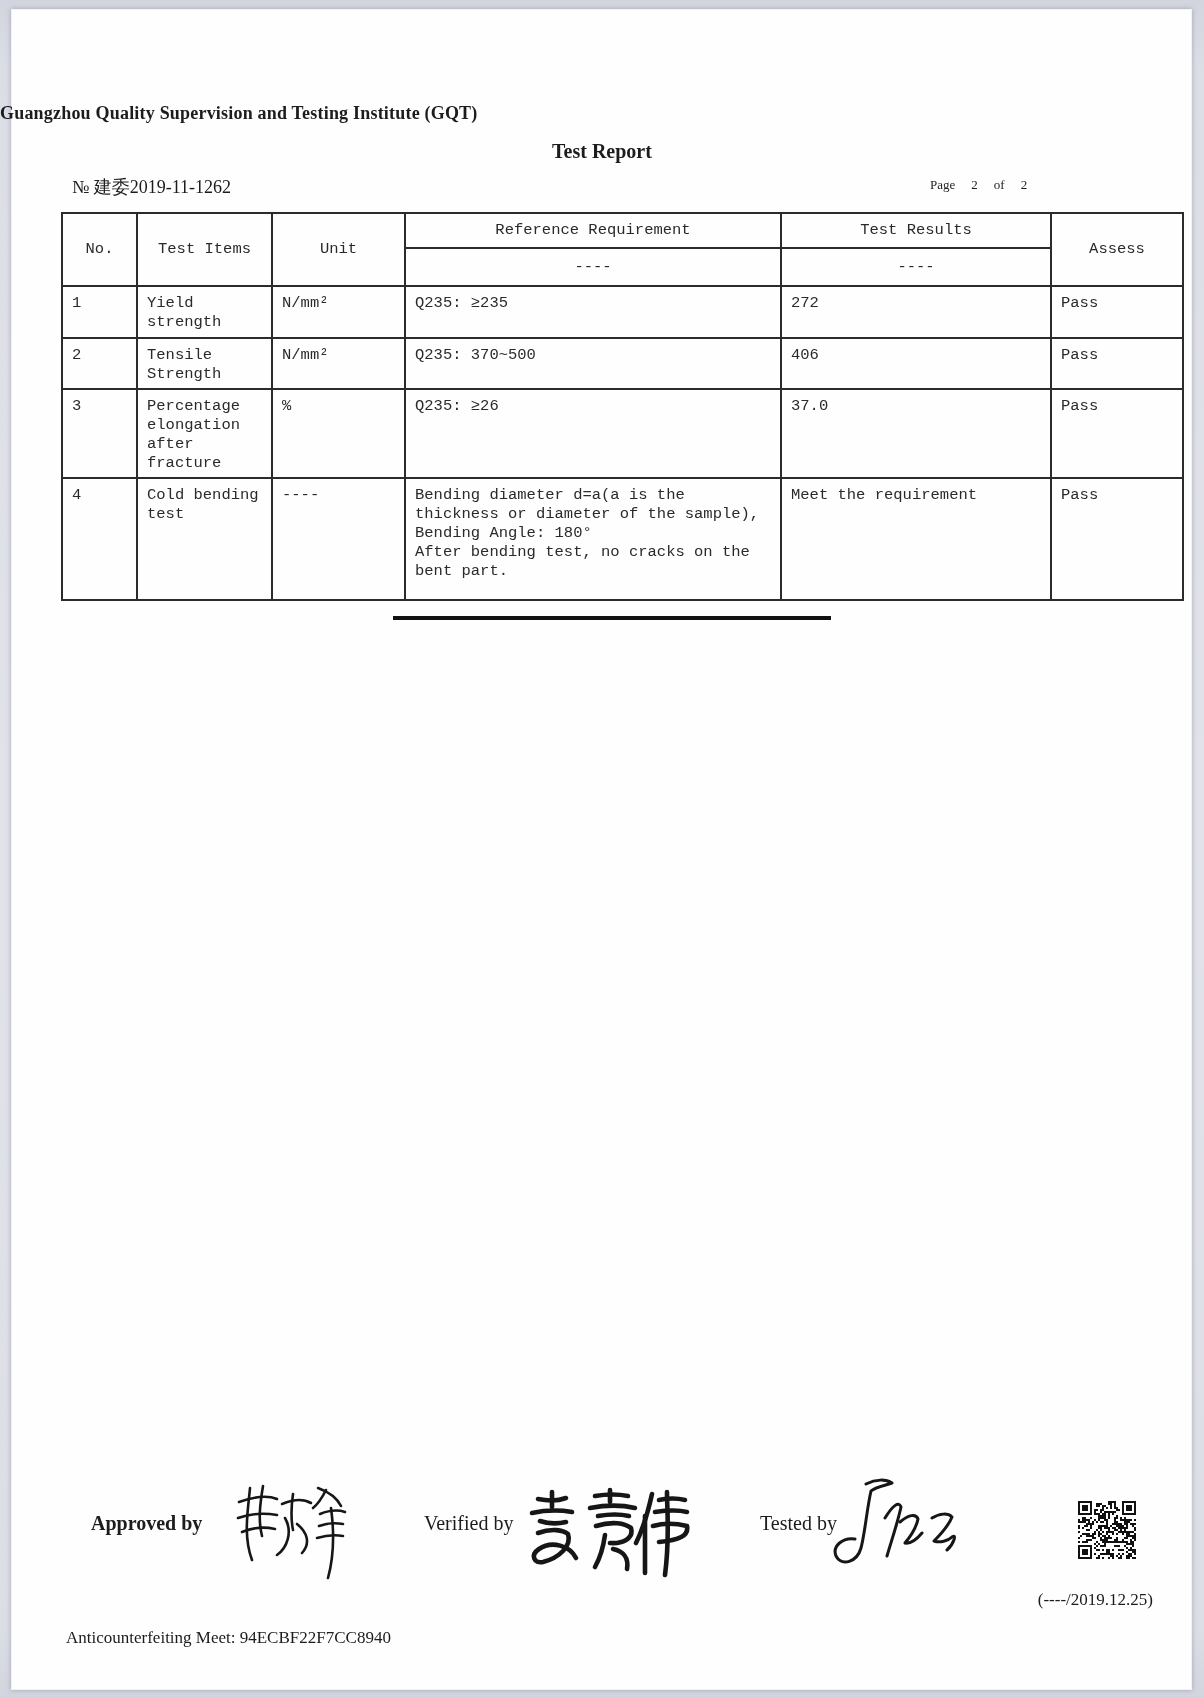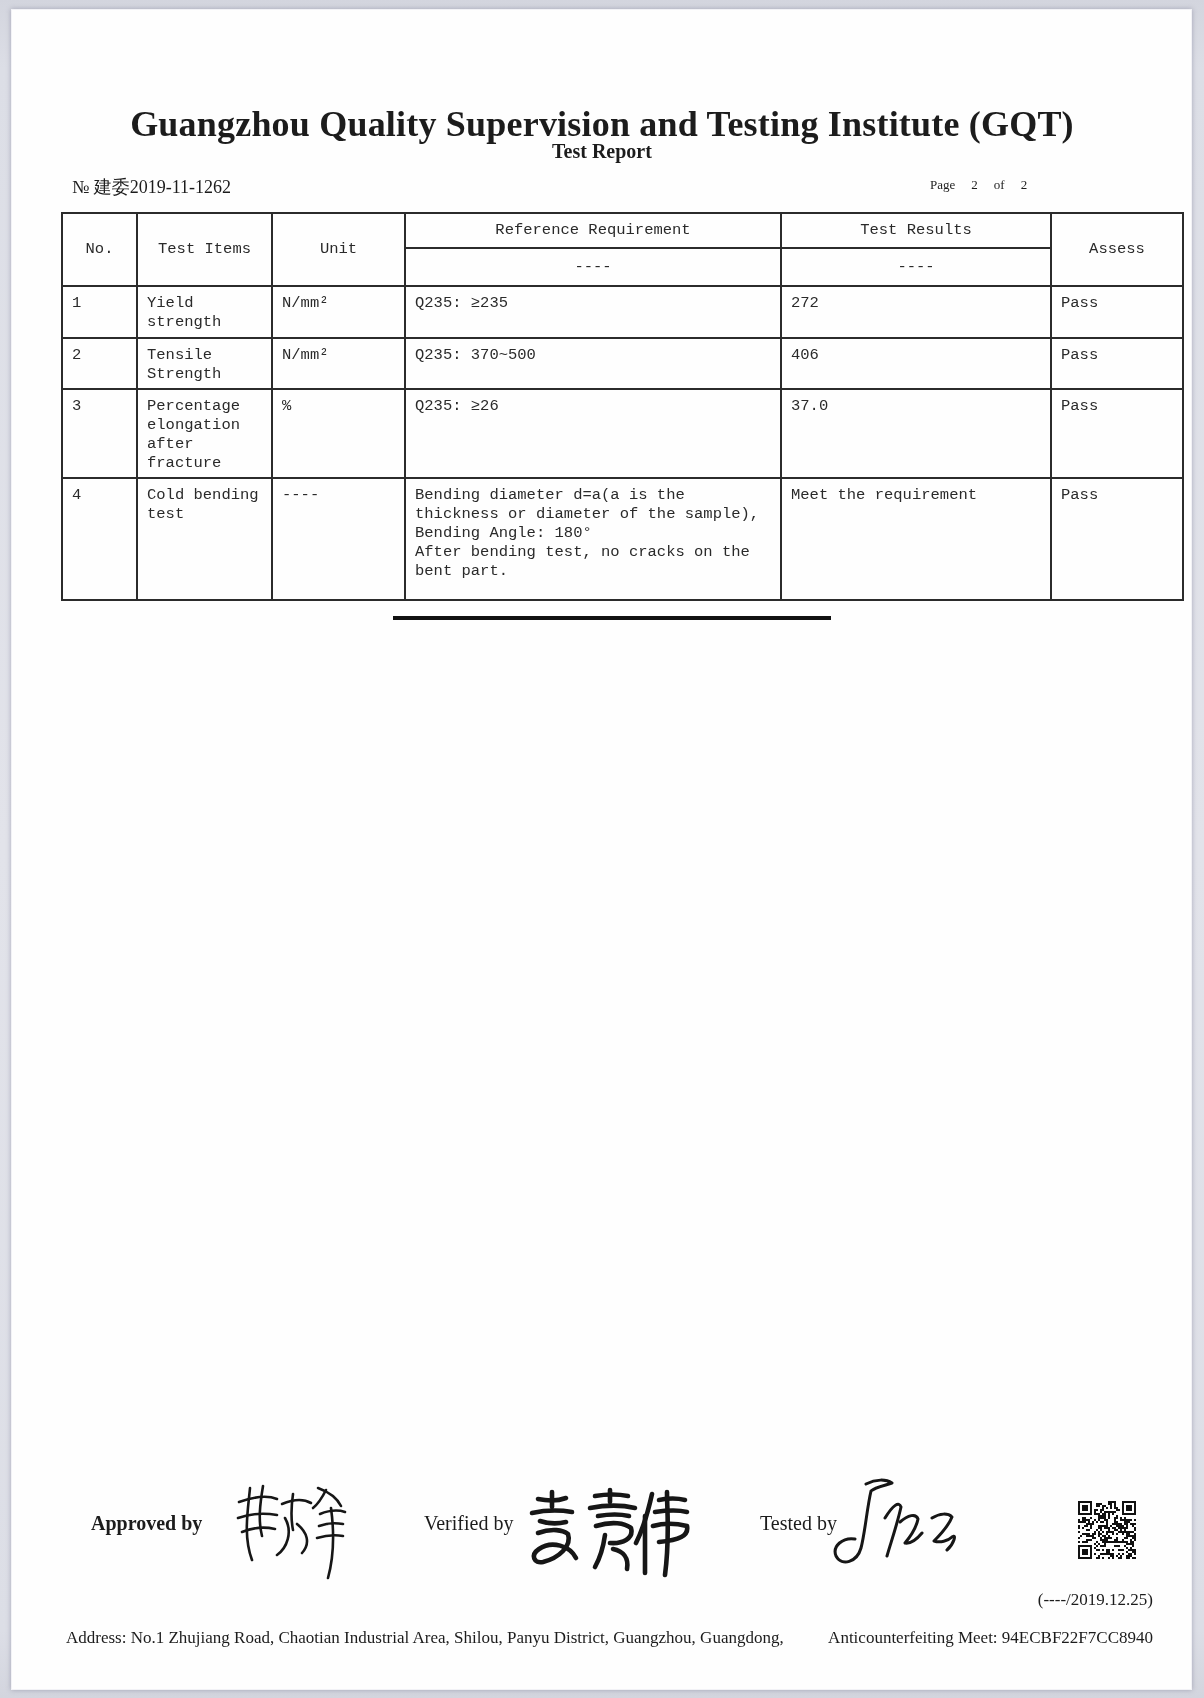--- a/index.html
+++ b/index.html
@@ -8,22 +8,22 @@
     background:linear-gradient(180deg,#d3d5de 0%,#dcdee6 4%,#e2e3ea 50%,#dcdee6 96%,#d3d5de 100%);
     font-family:"Liberation Serif", serif;color:#1c1c1c;
   }
   .page{
     position:absolute;left:11px;top:9px;width:1181px;height:1681px;
     background:#fefefe;
     box-shadow:0 0 5px rgba(70,70,100,.35), inset 0 0 0 1px #f2f2f6;
   }
   .abs{position:absolute;}
   .title-main{
-    left:0;top:103px;width:1204px;text-align:center;
-    font-size:36px;font-weight:bold;letter-spacing:.2px;
+    left:0;top:103px;width:1204px;text-align:left;
+    font-size:18px;font-weight:bold;letter-spacing:.2px;
   }
   .title-sub{
     left:0;top:140px;width:1204px;text-align:center;
     font-size:20px;font-weight:bold;
   }
   .doc-no{left:72px;top:175px;font-size:18px;}
   .page-indicator{left:930px;top:177px;font-size:13px;}
   .page-indicator span{margin-right:16px;}
   .page-indicator span:last-child{margin-right:0;}
 
@@ -508,15 +508,14 @@
     <rect x="23" y="1" width="5" height="5" fill="#fff"></rect>
     <rect x="24" y="2" width="3" height="3" fill="#111"></rect>
     <rect x="0" y="22" width="7" height="7" fill="#111"></rect>
     <rect x="1" y="23" width="5" height="5" fill="#fff"></rect>
     <rect x="2" y="24" width="3" height="3" fill="#111"></rect>
   </svg>
 
 <div class="abs date-code">(----/2019.12.25)</div>
 
 <div class="abs footer-row">
-  <span>Address: No.1 Zhujiang Road, Chaotian Industrial Area, Shilou, Panyu District, Guangzhou, Guangdong,</span>
   <span>Anticounterfeiting Meet: 94ECBF22F7CC8940</span>
 </div>
 
 </body></html>

